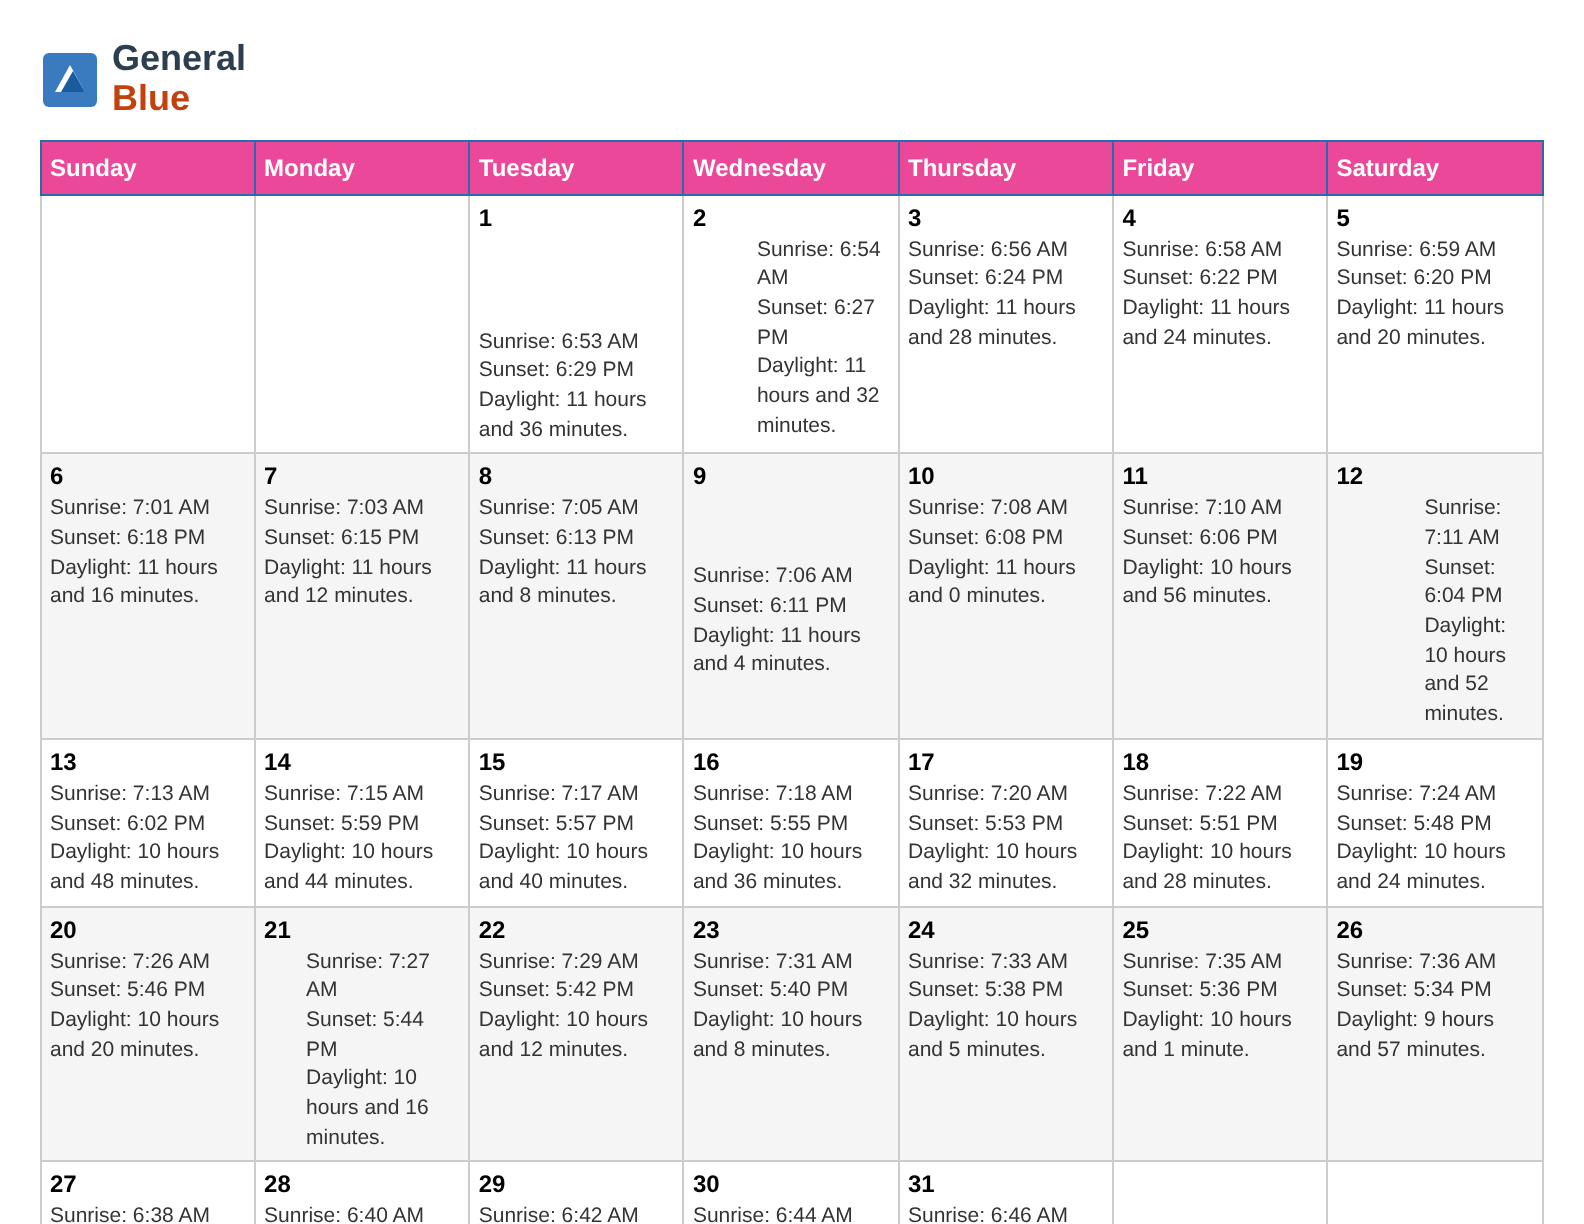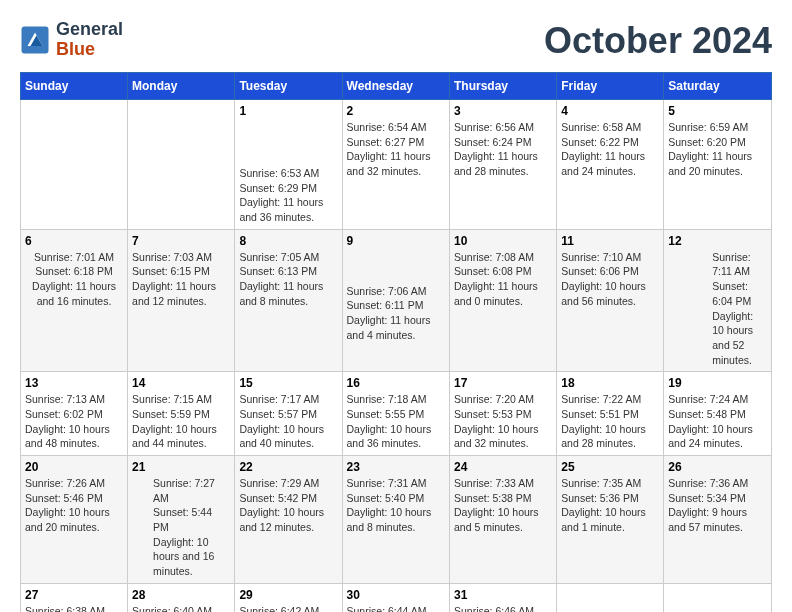--- a/index.html
+++ b/index.html
@@ -44,21 +44,21 @@
     .location {
       font-size: 15px;
       color: #555;
     }
     .calendar {
       width: 100%;
       border-collapse: collapse;
       font-size: 11px;
     }
     .calendar thead tr th {
-      background-color: #1d4ed8;
+      background-color: #ec4899;
       color: #fff;
       padding: 6px 4px;
       text-align: left;
       font-size: 12px;
       font-weight: bold;
       border: 1px solid #2a6aaf;
     }
     .calendar tbody tr td {
       border: 1px solid #ccc;
       vertical-align: top;
@@ -94,21 +94,20 @@
       <rect x="2" y="2" width="36" height="36" rx="4" fill="#3a7abf"></rect>
       <polygon points="10,28 20,10 30,28" fill="white"></polygon>
       <polygon points="22,28 30,14 38,28" fill="#1a5a9f" transform="translate(-8,0)"></polygon>
     </svg>
     <div class="logo-text">
       <span class="general">General</span>
       <span class="blue">Blue</span>
     </div>
   </div>
   <div class="title-area">
-    <div class="month-title">October 2024</div>
   </div>
 </div>
 
 <table class="calendar">
   <thead>
     <tr>
     <th>Sunday</th>
         <th>Monday</th>
         <th>Tuesday</th>
         <th>Wednesday</th>
@@ -122,21 +121,21 @@
         <td class="empty-cell"></td>
         <td class="empty-cell"></td>
         <td>
           <span class="day-number">1</span>
           <div class="day-info" style="white-space: pre-line; margin-top: 48px;">Sunrise: 6:53 AM
 Sunset: 6:29 PM
 Daylight: 11 hours and 36 minutes.</div>
         </td>
         <td>
           <span class="day-number">2</span>
-          <div class="day-info" style="white-space: pre-line;">Sunrise: 6:54 AM
+          <div class="day-info" style="white-space: pre-line; margin-left: 32px;">Sunrise: 6:54 AM
 Sunset: 6:27 PM
 Daylight: 11 hours and 32 minutes.</div>
         </td>
         <td>
           <span class="day-number">3</span>
           <div class="day-info" style="white-space: pre-line;">Sunrise: 6:56 AM
 Sunset: 6:24 PM
 Daylight: 11 hours and 28 minutes.</div>
         </td>
         <td>
@@ -148,21 +147,21 @@
         <td>
           <span class="day-number">5</span>
           <div class="day-info" style="white-space: pre-line;">Sunrise: 6:59 AM
 Sunset: 6:20 PM
 Daylight: 11 hours and 20 minutes.</div>
         </td>
       </tr>
       <tr>
         <td>
           <span class="day-number">6</span>
-          <div class="day-info" style="white-space: pre-line; text-align: center;">Sunrise: 7:01 AM
+          <div class="day-info" style="white-space: pre-line;">Sunrise: 7:01 AM
 Sunset: 6:18 PM
 Daylight: 11 hours and 16 minutes.</div>
         </td>
         <td>
           <span class="day-number">7</span>
           <div class="day-info" style="white-space: pre-line;">Sunrise: 7:03 AM
 Sunset: 6:15 PM
 Daylight: 11 hours and 12 minutes.</div>
         </td>
         <td>

